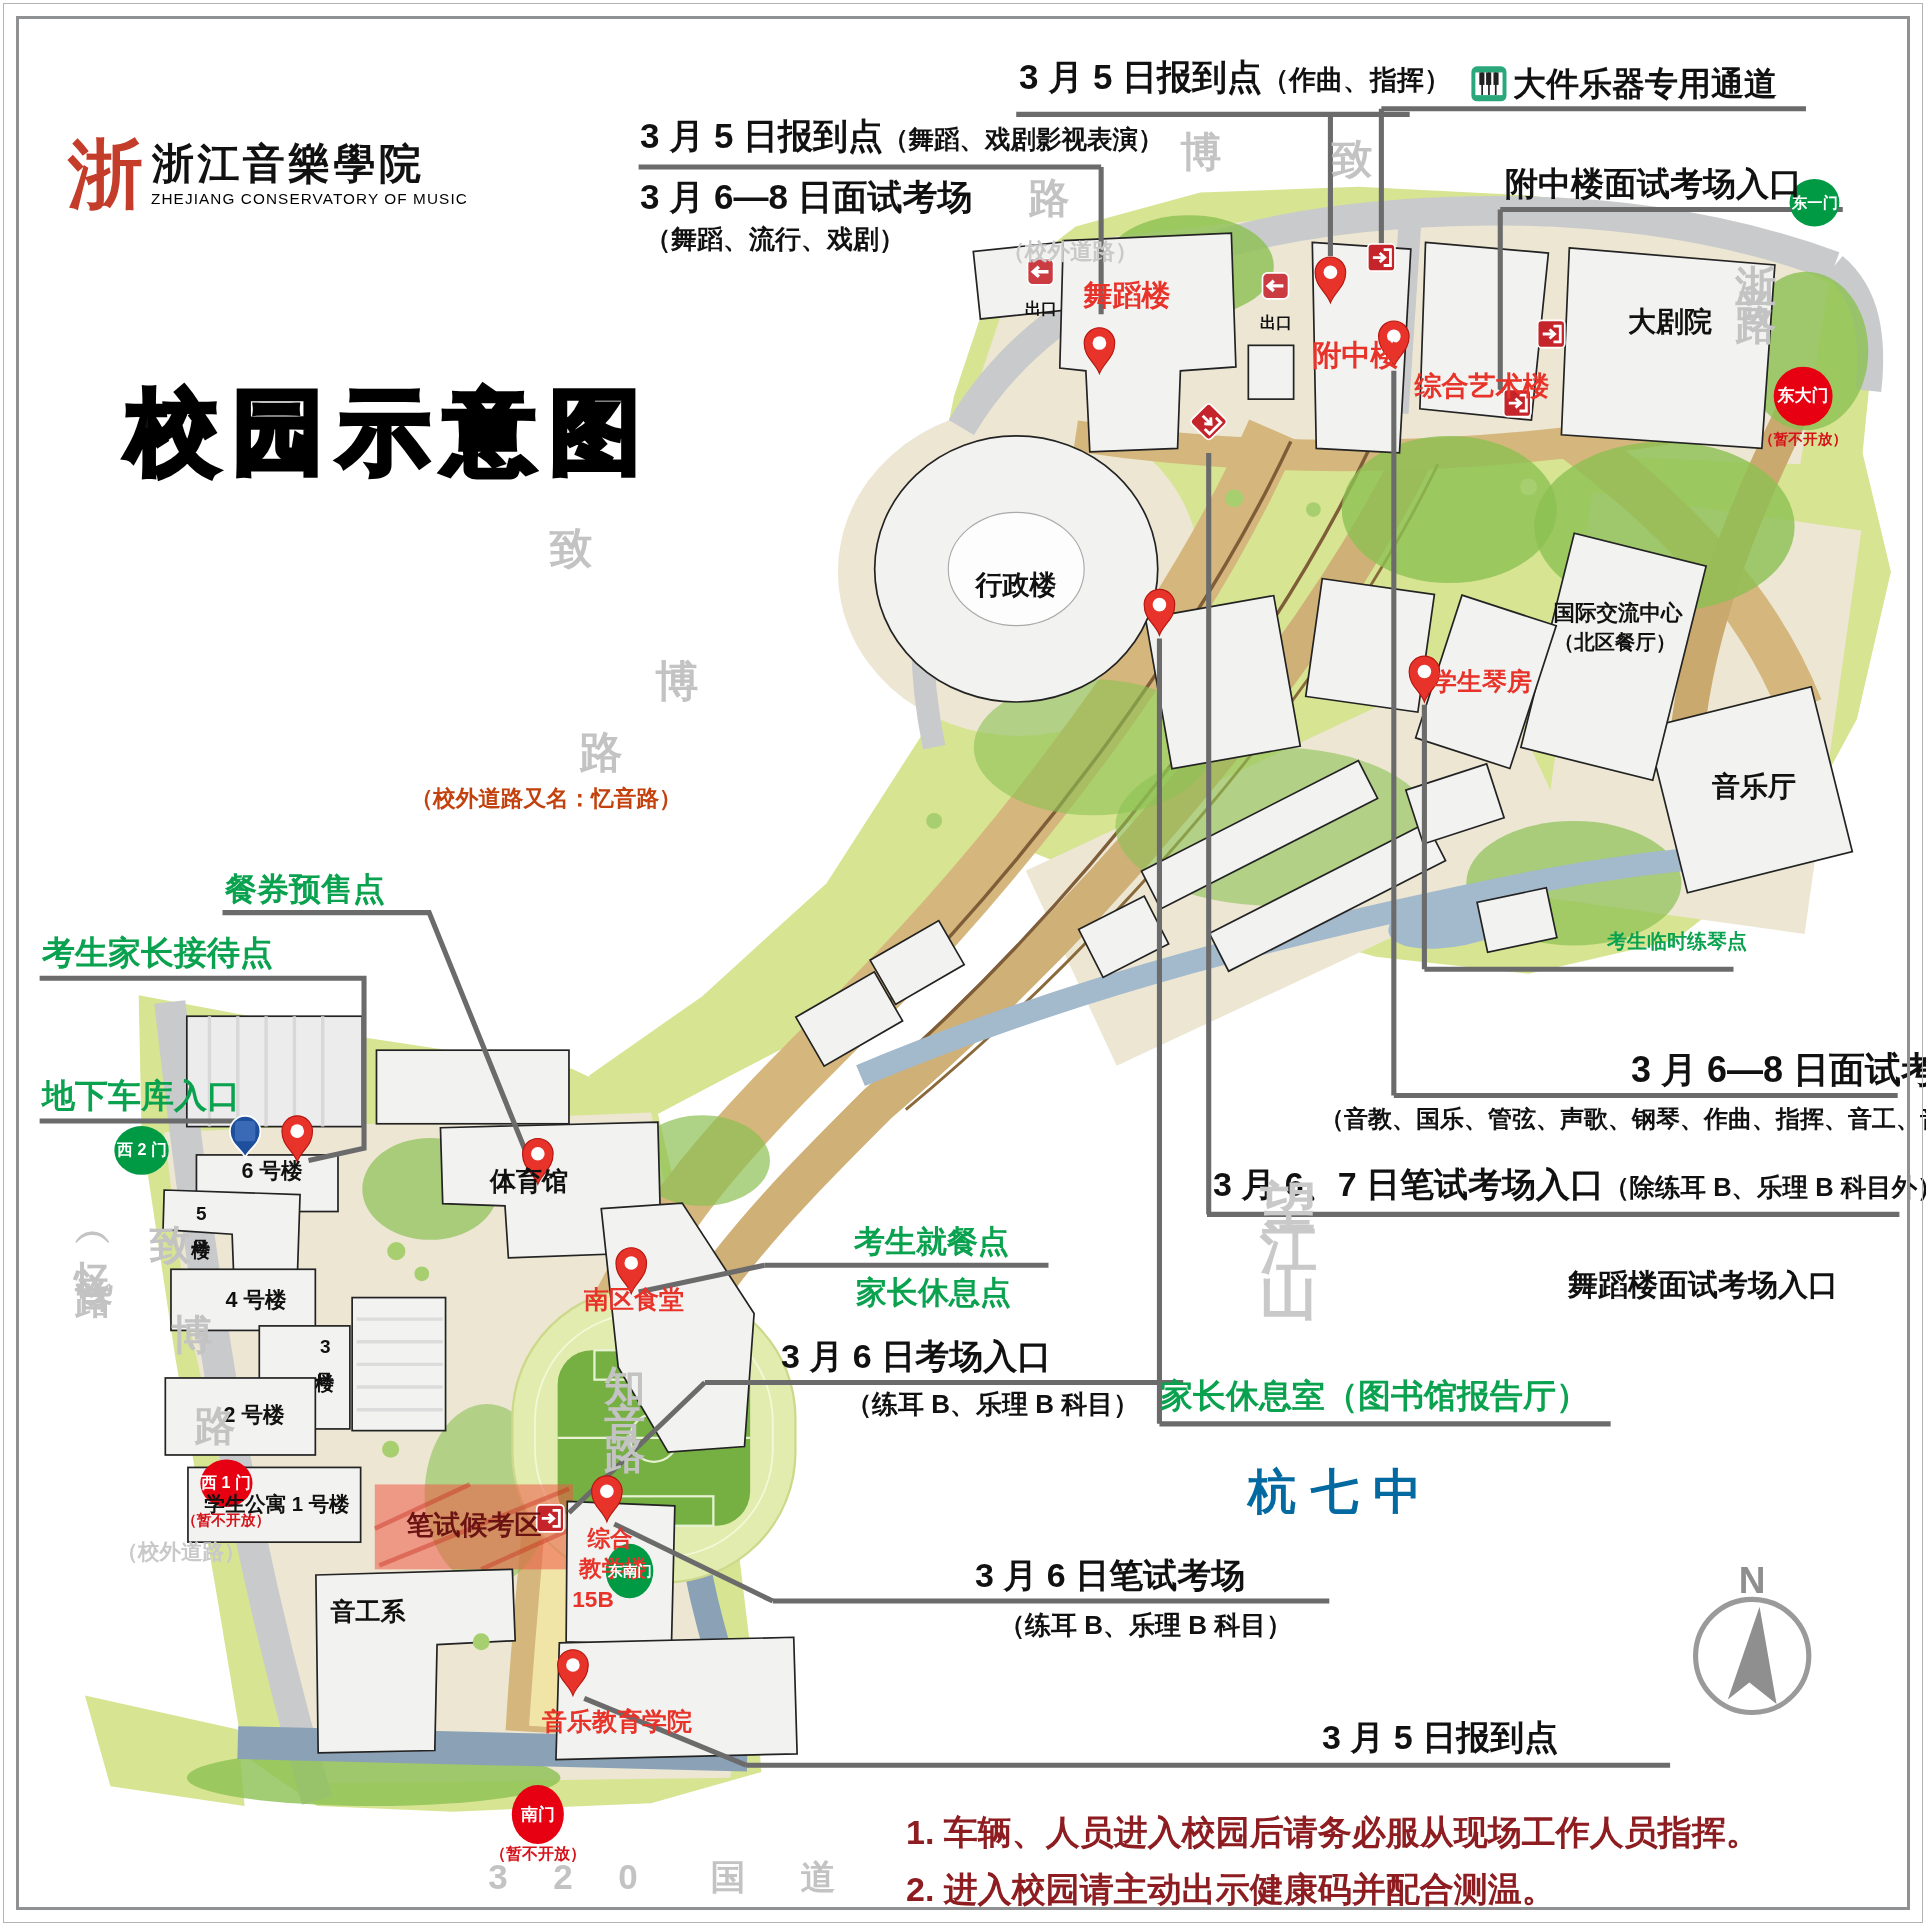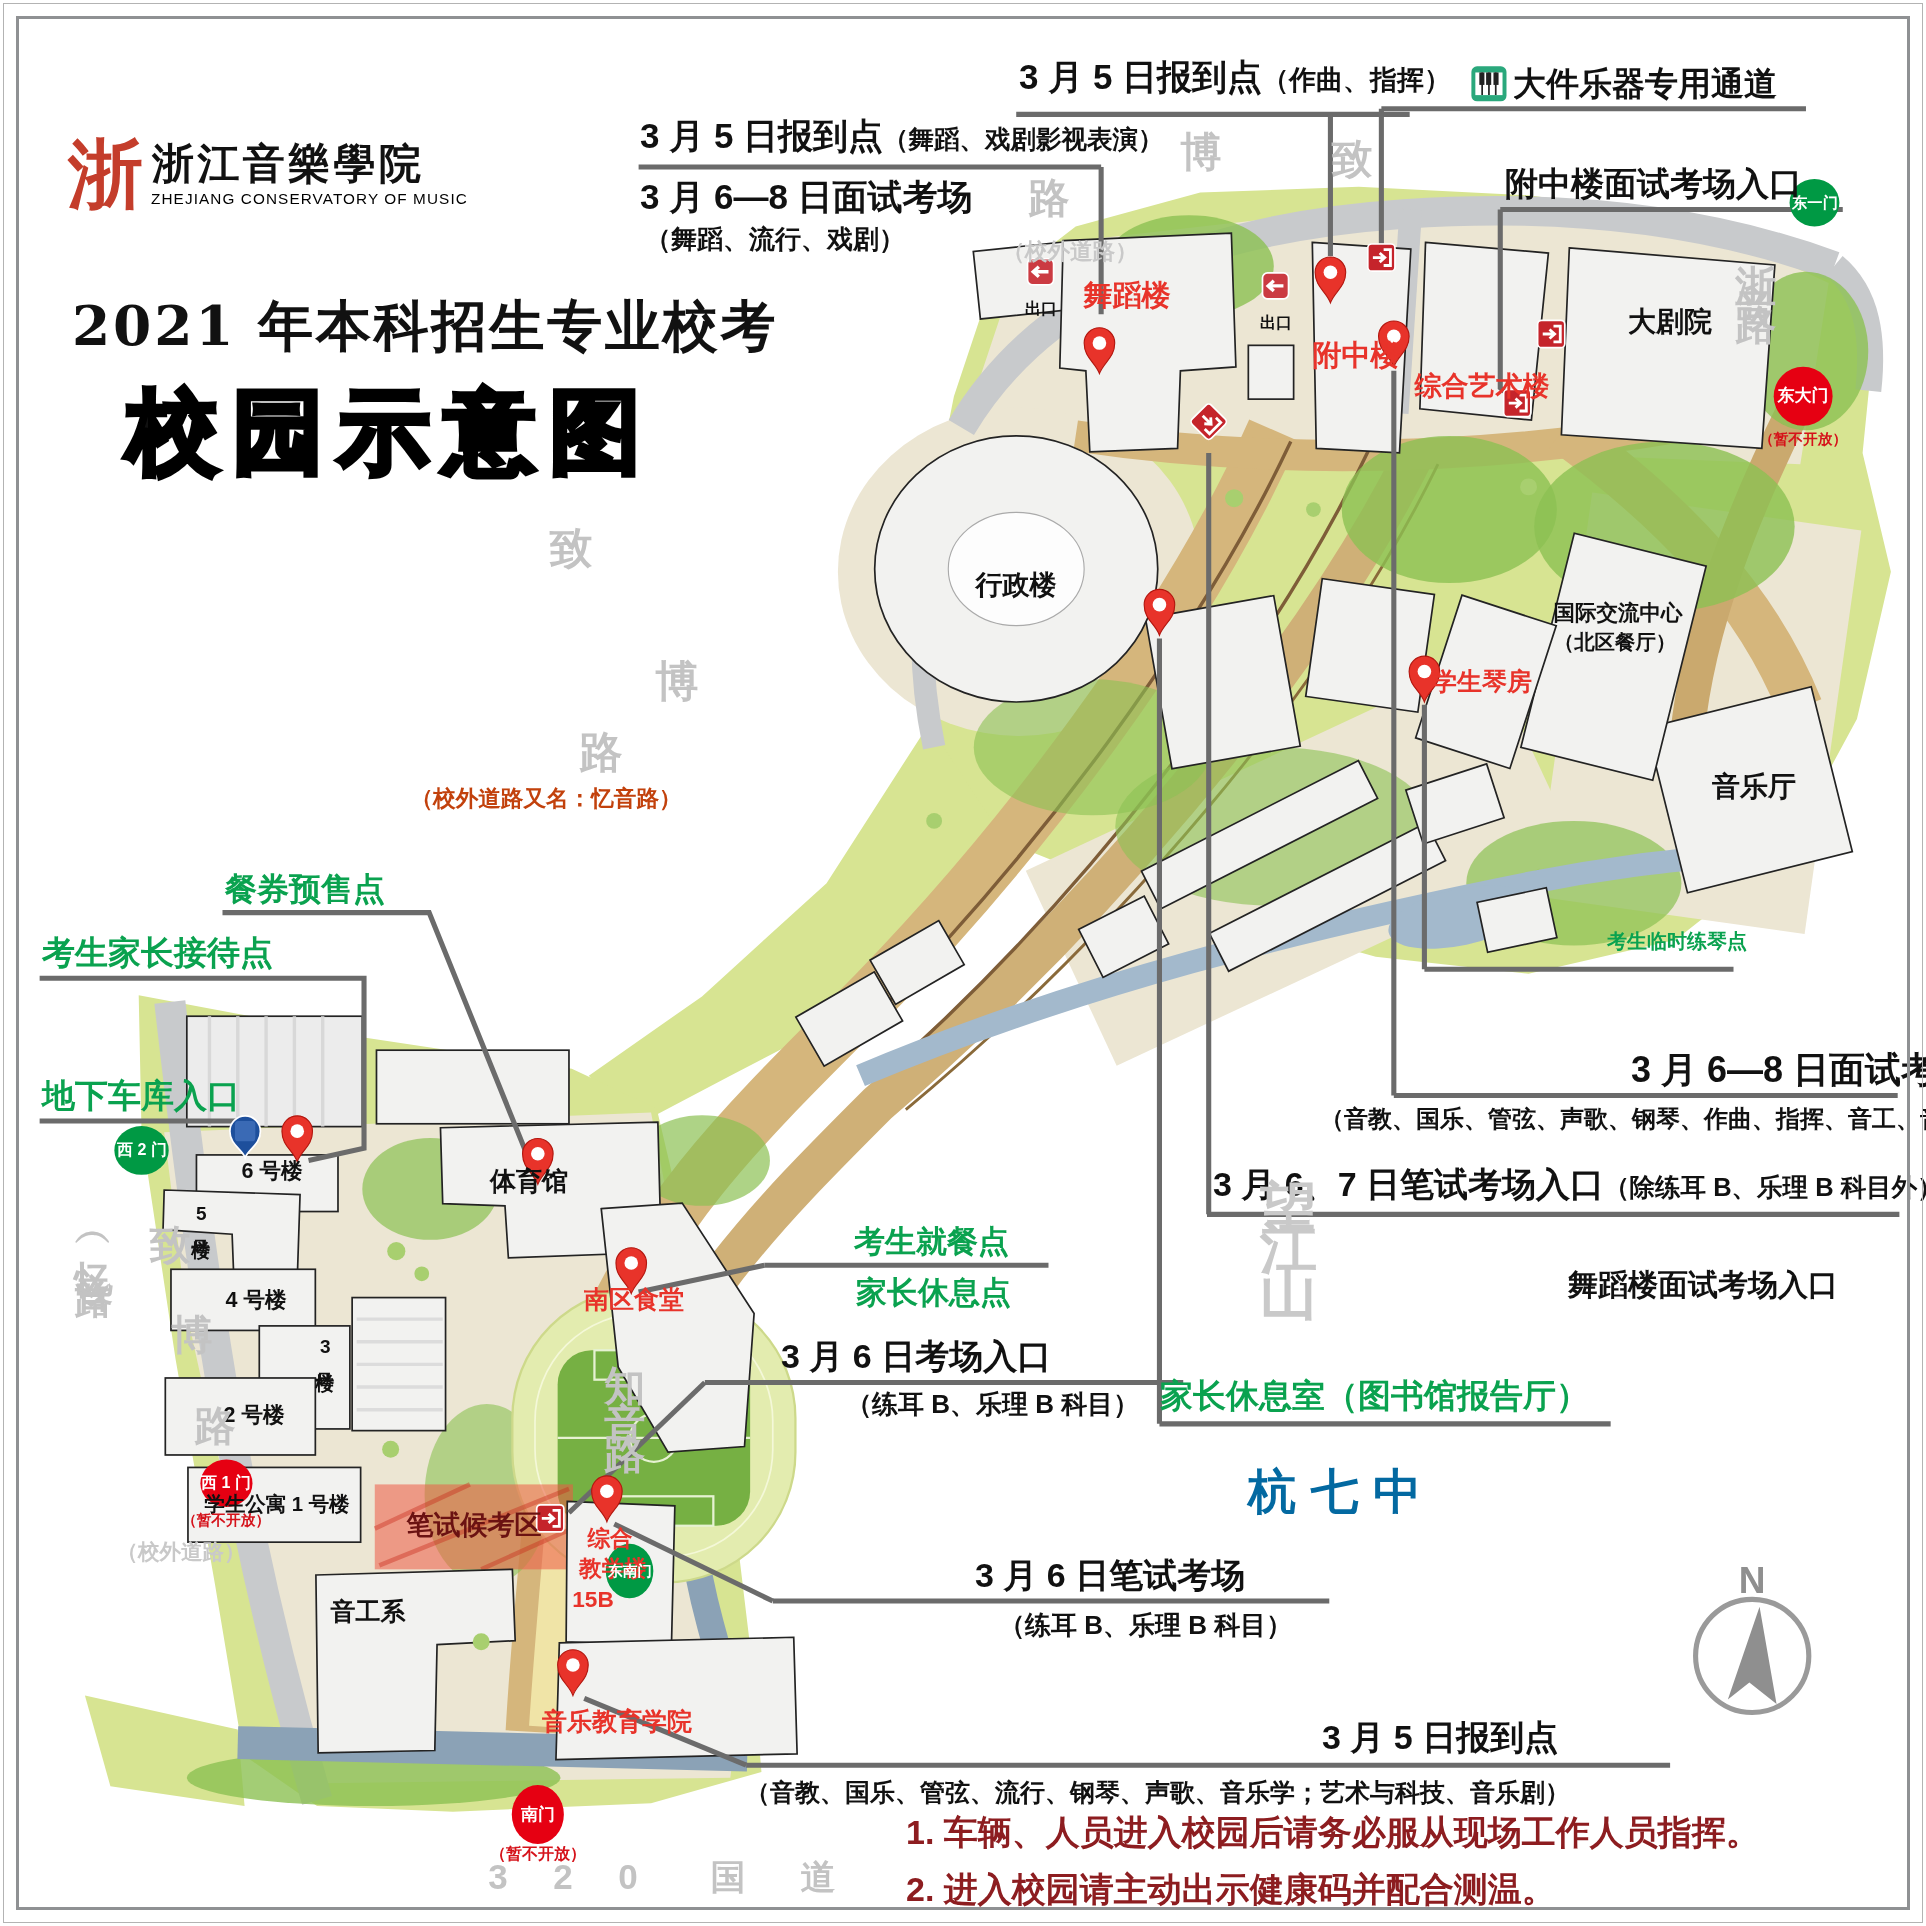--- a/index.html
+++ b/index.html
@@ -230,39 +230,37 @@
 
     <g>
       <circle cx="3095" cy="2925" r="100" fill="none" stroke="#9a9a9a" stroke-width="9"></circle>
       <polygon points="3108,2838 3138,3010 3090,2972 3052,3002" fill="#8f8f8f"></polygon>
     </g>
   </svg>
 
   <div class="t" style="left:68px;top:131px;font-size:75px;color:#c43d2b;font-family:'DejaVu Serif','Liberation Serif',serif;">浙</div>
   <div class="t black" style="left:152px;top:140px;font-size:42px;font-family:'DejaVu Serif','Liberation Serif',serif;letter-spacing:3.4px;">浙江音樂學院</div>
   <div class="t" style="left:151px;top:190px;font-size:15.3px;color:#000000;letter-spacing:1.1px;font-weight:normal;">ZHEJIANG CONSERVATORY OF MUSIC</div>
-  <div class="t black" style="left:72px;top:294px;font-size:55px;letter-spacing:2.8px;font-family:'DejaVu Serif','Liberation Serif',serif;">2021 年本科招生专业校考</div>
   <div class="t black" id="title2" style="left:127px;top:380px;font-size:91px;letter-spacing:14.7px;">校园示意图</div>
 
   <div class="t black" style="left:1019px;top:57px;font-size:35px;"><span>3 月 5 日报到点</span><span class="sub" style="font-size:27px;">（作曲、指挥）</span></div>
   <div class="t black" style="left:1513px;top:65px;font-size:33px;">大件乐器专用通道</div>
   <div class="t black" style="left:1505px;top:165px;font-size:33px;">附中楼面试考场入口</div>
   <div class="t black" style="left:640px;top:116px;font-size:35px;"><span>3 月 5 日报到点</span><span class="sub" style="font-size:25.5px;">（舞蹈、戏剧影视表演）</span></div>
   <div class="t black" style="left:640px;top:177px;font-size:35px;">3 月 6—8 日面试考场</div>
   <div class="t black" style="left:645px;top:225px;font-size:26px;">（舞蹈、流行、戏剧）</div>
   <div class="t black" style="left:1631px;top:1049px;font-size:36px;">3 月 6—8 日面试考场</div>
   <div class="t black" style="left:1320px;top:1105px;font-size:24px;">（音教、国乐、管弦、声歌、钢琴、作曲、指挥、音工、音乐学）</div>
   <div class="t black" style="left:1213px;top:1165px;font-size:34px;"><span>3 月 6、7 日笔试考场入口</span><span class="sub" style="font-size:25.5px;">（除练耳 B、乐理 B 科目外）</span></div>
   <div class="t black" style="left:1568px;top:1268px;font-size:30px;">舞蹈楼面试考场入口</div>
   <div class="t black" style="left:781px;top:1337px;font-size:34px;">3 月 6 日考场入口</div>
   <div class="t black" style="left:846px;top:1390px;font-size:26px;">（练耳 B、乐理 B 科目）</div>
   <div class="t black" style="left:975px;top:1556px;font-size:34px;">3 月 6 日笔试考场</div>
   <div class="t black" style="left:999px;top:1611px;font-size:26px;">（练耳 B、乐理 B 科目）</div>
   <div class="t black" style="left:1322px;top:1718px;font-size:34px;">3 月 5 日报到点</div>
-  <div class="t black" style="left:745px;top:1778px;font-size:25px;">（音教、国乐、管弦、流行、钢琴、声歌、音乐学；艺术与科技、音乐剧）</div>
 
   <div class="t green" style="left:1607px;top:930px;font-size:20px;">考生临时练琴点</div>
   <div class="t green" style="left:1160px;top:1377px;font-size:33px;">家长休息室（图书馆报告厅）</div>
   <div class="t green" style="left:225px;top:871px;font-size:32px;">餐券预售点</div>
   <div class="t green" style="left:42px;top:934px;font-size:33px;">考生家长接待点</div>
   <div class="t green" style="left:42px;top:1077px;font-size:33px;">地下车库入口</div>
   <div class="t green" style="left:854px;top:1224px;font-size:31px;">考生就餐点</div>
   <div class="t green" style="left:856px;top:1275px;font-size:31px;">家长休息点</div>
 
   <div class="t red ctr" style="left:1127px;top:296px;font-size:29px;">舞蹈楼</div>

